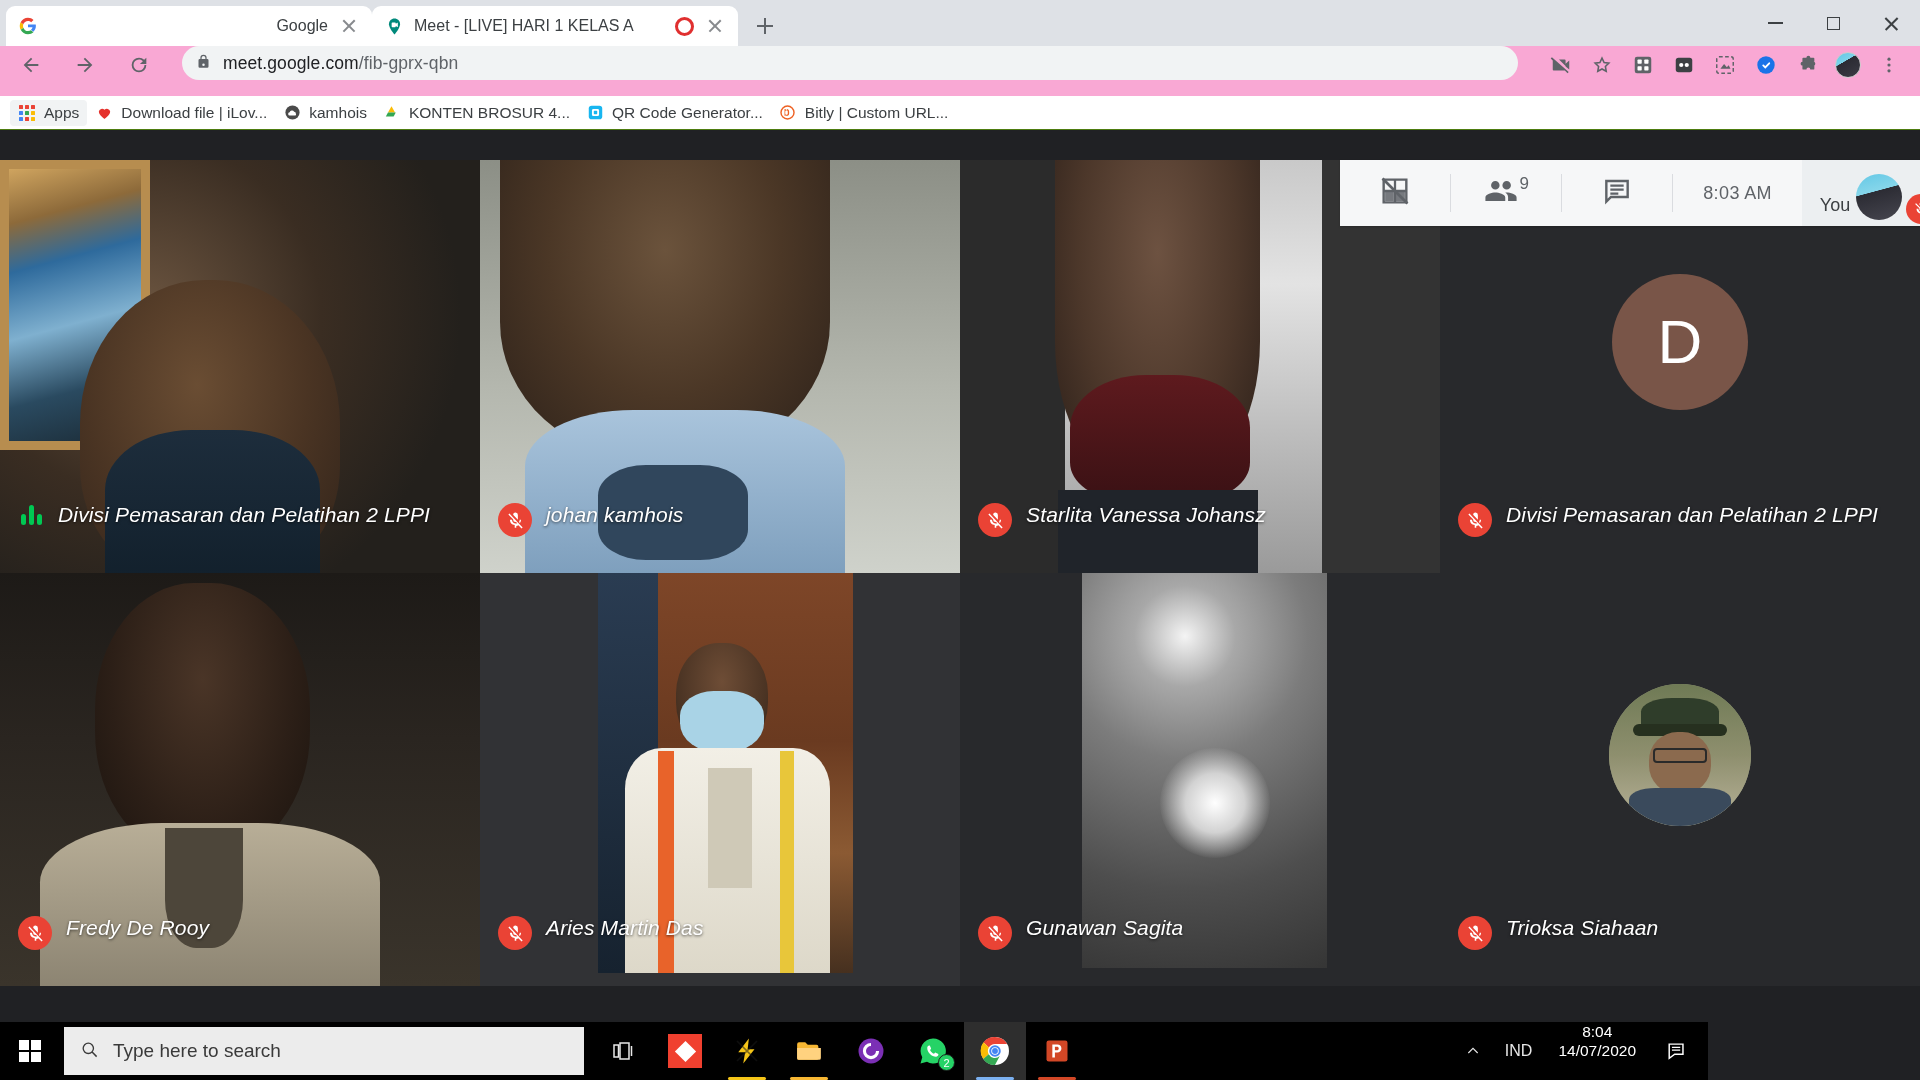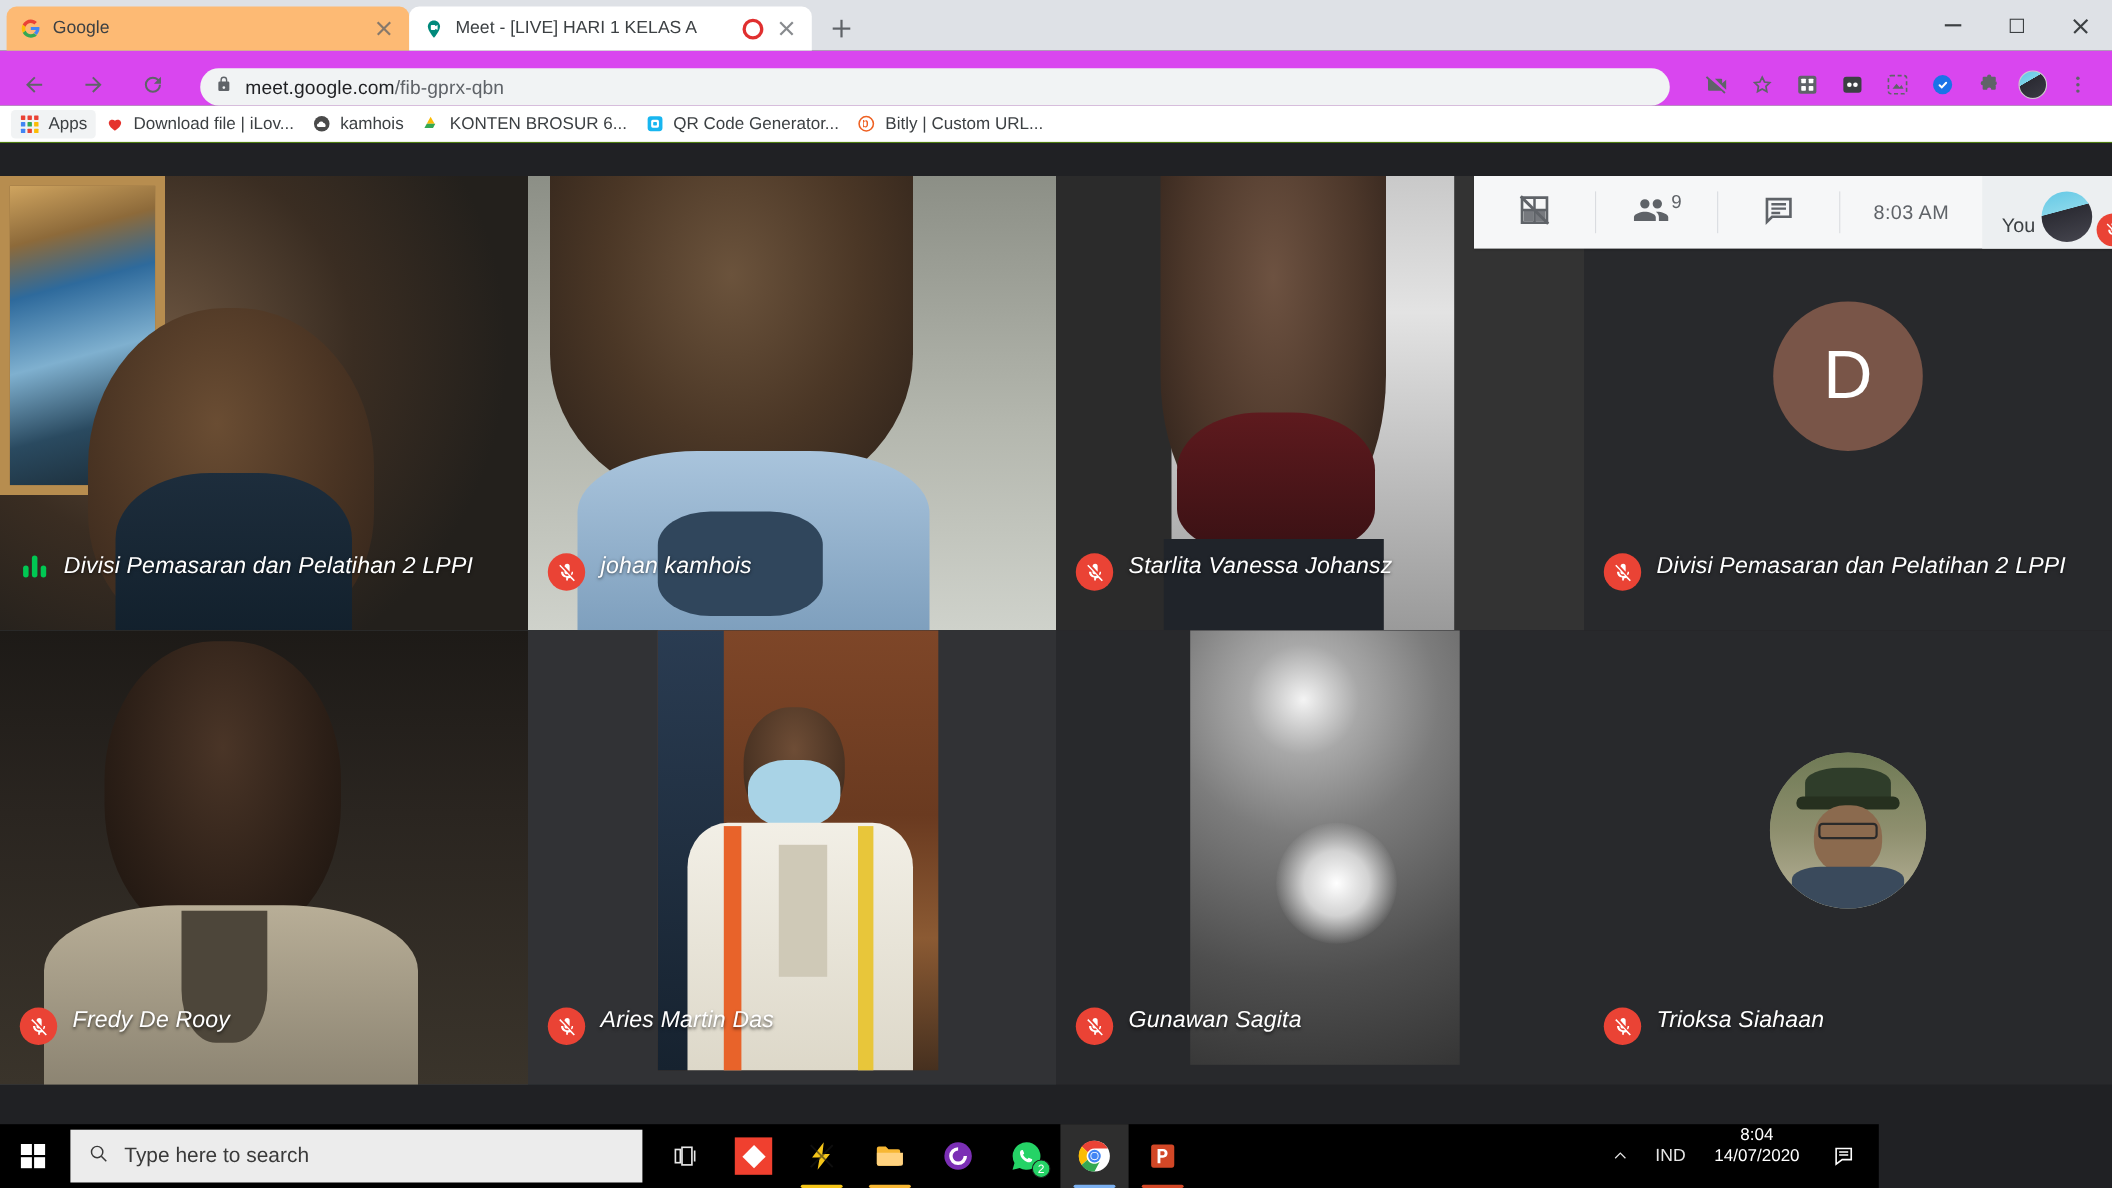--- a/index.html
+++ b/index.html
@@ -17,21 +17,21 @@
   .tabstrip {
     height: 46px; background: #dee1e6;
     display: flex; align-items: flex-end; position: relative;
     padding-left: 6px;
   }
   .tab {
     height: 40px; display: flex; align-items: center;
     border-radius: 9px 9px 0 0; padding: 0 12px;
     min-width: 120px; position: relative; gap: 10px;
   }
-  .tab.inactive { background: #fdba74; width: 366px; }
+  .tab.inactive { background: #ffffff; width: 366px; text-align: right; }
   .tab.active { background: #ffffff; width: 366px; }
   .tab-favicon { width: 20px; height: 20px; flex: 0 0 20px; display:flex; align-items:center; justify-content:center;}
   .tab-title {
     font-size: 16px; color: #3c4043; white-space: nowrap;
     overflow: hidden; text-overflow: clip; flex: 1;
   }
   .tab-rec-dot { width: 19px; height: 19px; border-radius: 50%;
     border: 3.5px solid #e02f2f; flex:0 0 19px; }
   .tab-close { width: 22px; height: 22px; flex:0 0 22px; position: relative; opacity:.75;}
   .tab-close::before, .tab-close::after {
@@ -58,21 +58,21 @@
   .wc-max { width:13px; height:13px; border:1.6px solid #3c4043; }
   .wc-cls { width:16px; height:16px; position:relative; }
   .wc-cls::before, .wc-cls::after {
     content:''; position:absolute; left:0; top:7.5px; width:17px; height:1.6px; background:#3c4043;
   }
   .wc-cls::before { transform: rotate(45deg); }
   .wc-cls::after  { transform: rotate(-45deg); }
 
   
   .toolbar {
-    height: 50px; background:#d946ef; display:flex; align-items:flex-end;
+    height: 50px; background:#f9a8d4; display:flex; align-items:flex-start;
     padding: 0 12px; gap: 16px;
   }
   .navbtn { width:38px; height:38px; display:flex; align-items:center; justify-content:center; border-radius:50%; }
   .navbtn svg { display:block; }
   .omnibox {
     flex:1; height:34px; background:#f1f3f4; border-radius:18px;
     display:flex; align-items:center; padding: 0 14px; margin: 0 8px; gap: 12px;
   }
   .omnibox-url { font-size: 17.5px; color: #202124; letter-spacing: .1px; }
   .omnibox-url .dim { color:#5f6368; }
@@ -379,21 +379,21 @@
     <div class="bm">
       <span class="bm-ico">
         <svg width="17" height="17" viewBox="0 0 24 24">
             <path fill="#fbbc05" d="M12 3l-5 9h10z"></path>
             <path fill="#34a853" d="M7 12L4 17.5h11L18 12z"></path>
             <path fill="#4285f4" d="M12 3l-2.4 4.3 5.9 10.2H20z" opacity=".0"></path>
             <path fill="#34a853" d="M9.2 4.8L3.6 14.5l2.6 4.2L16 5.4z" opacity="0"></path>
             <path fill="#0f9d58" d="M12.1 3.2L17 12h-5z" opacity="0"></path>
           </svg>
       </span>
-      <span>KONTEN BROSUR 6...</span>
+      <span>KONTEN BROSUR 4...</span>
     </div>
 
     <div class="bm">
       <span class="bm-ico">
         <svg width="17" height="17" viewBox="0 0 24 24">
             <rect x="2.5" y="2.5" width="19" height="19" rx="4" fill="#18b6f0"></rect>
             <rect x="7" y="7" width="10" height="10" rx="2" fill="#fff"></rect>
             <rect x="9.6" y="9.6" width="4.8" height="4.8" rx="1" fill="#18b6f0"></rect>
           </svg>
       </span>

